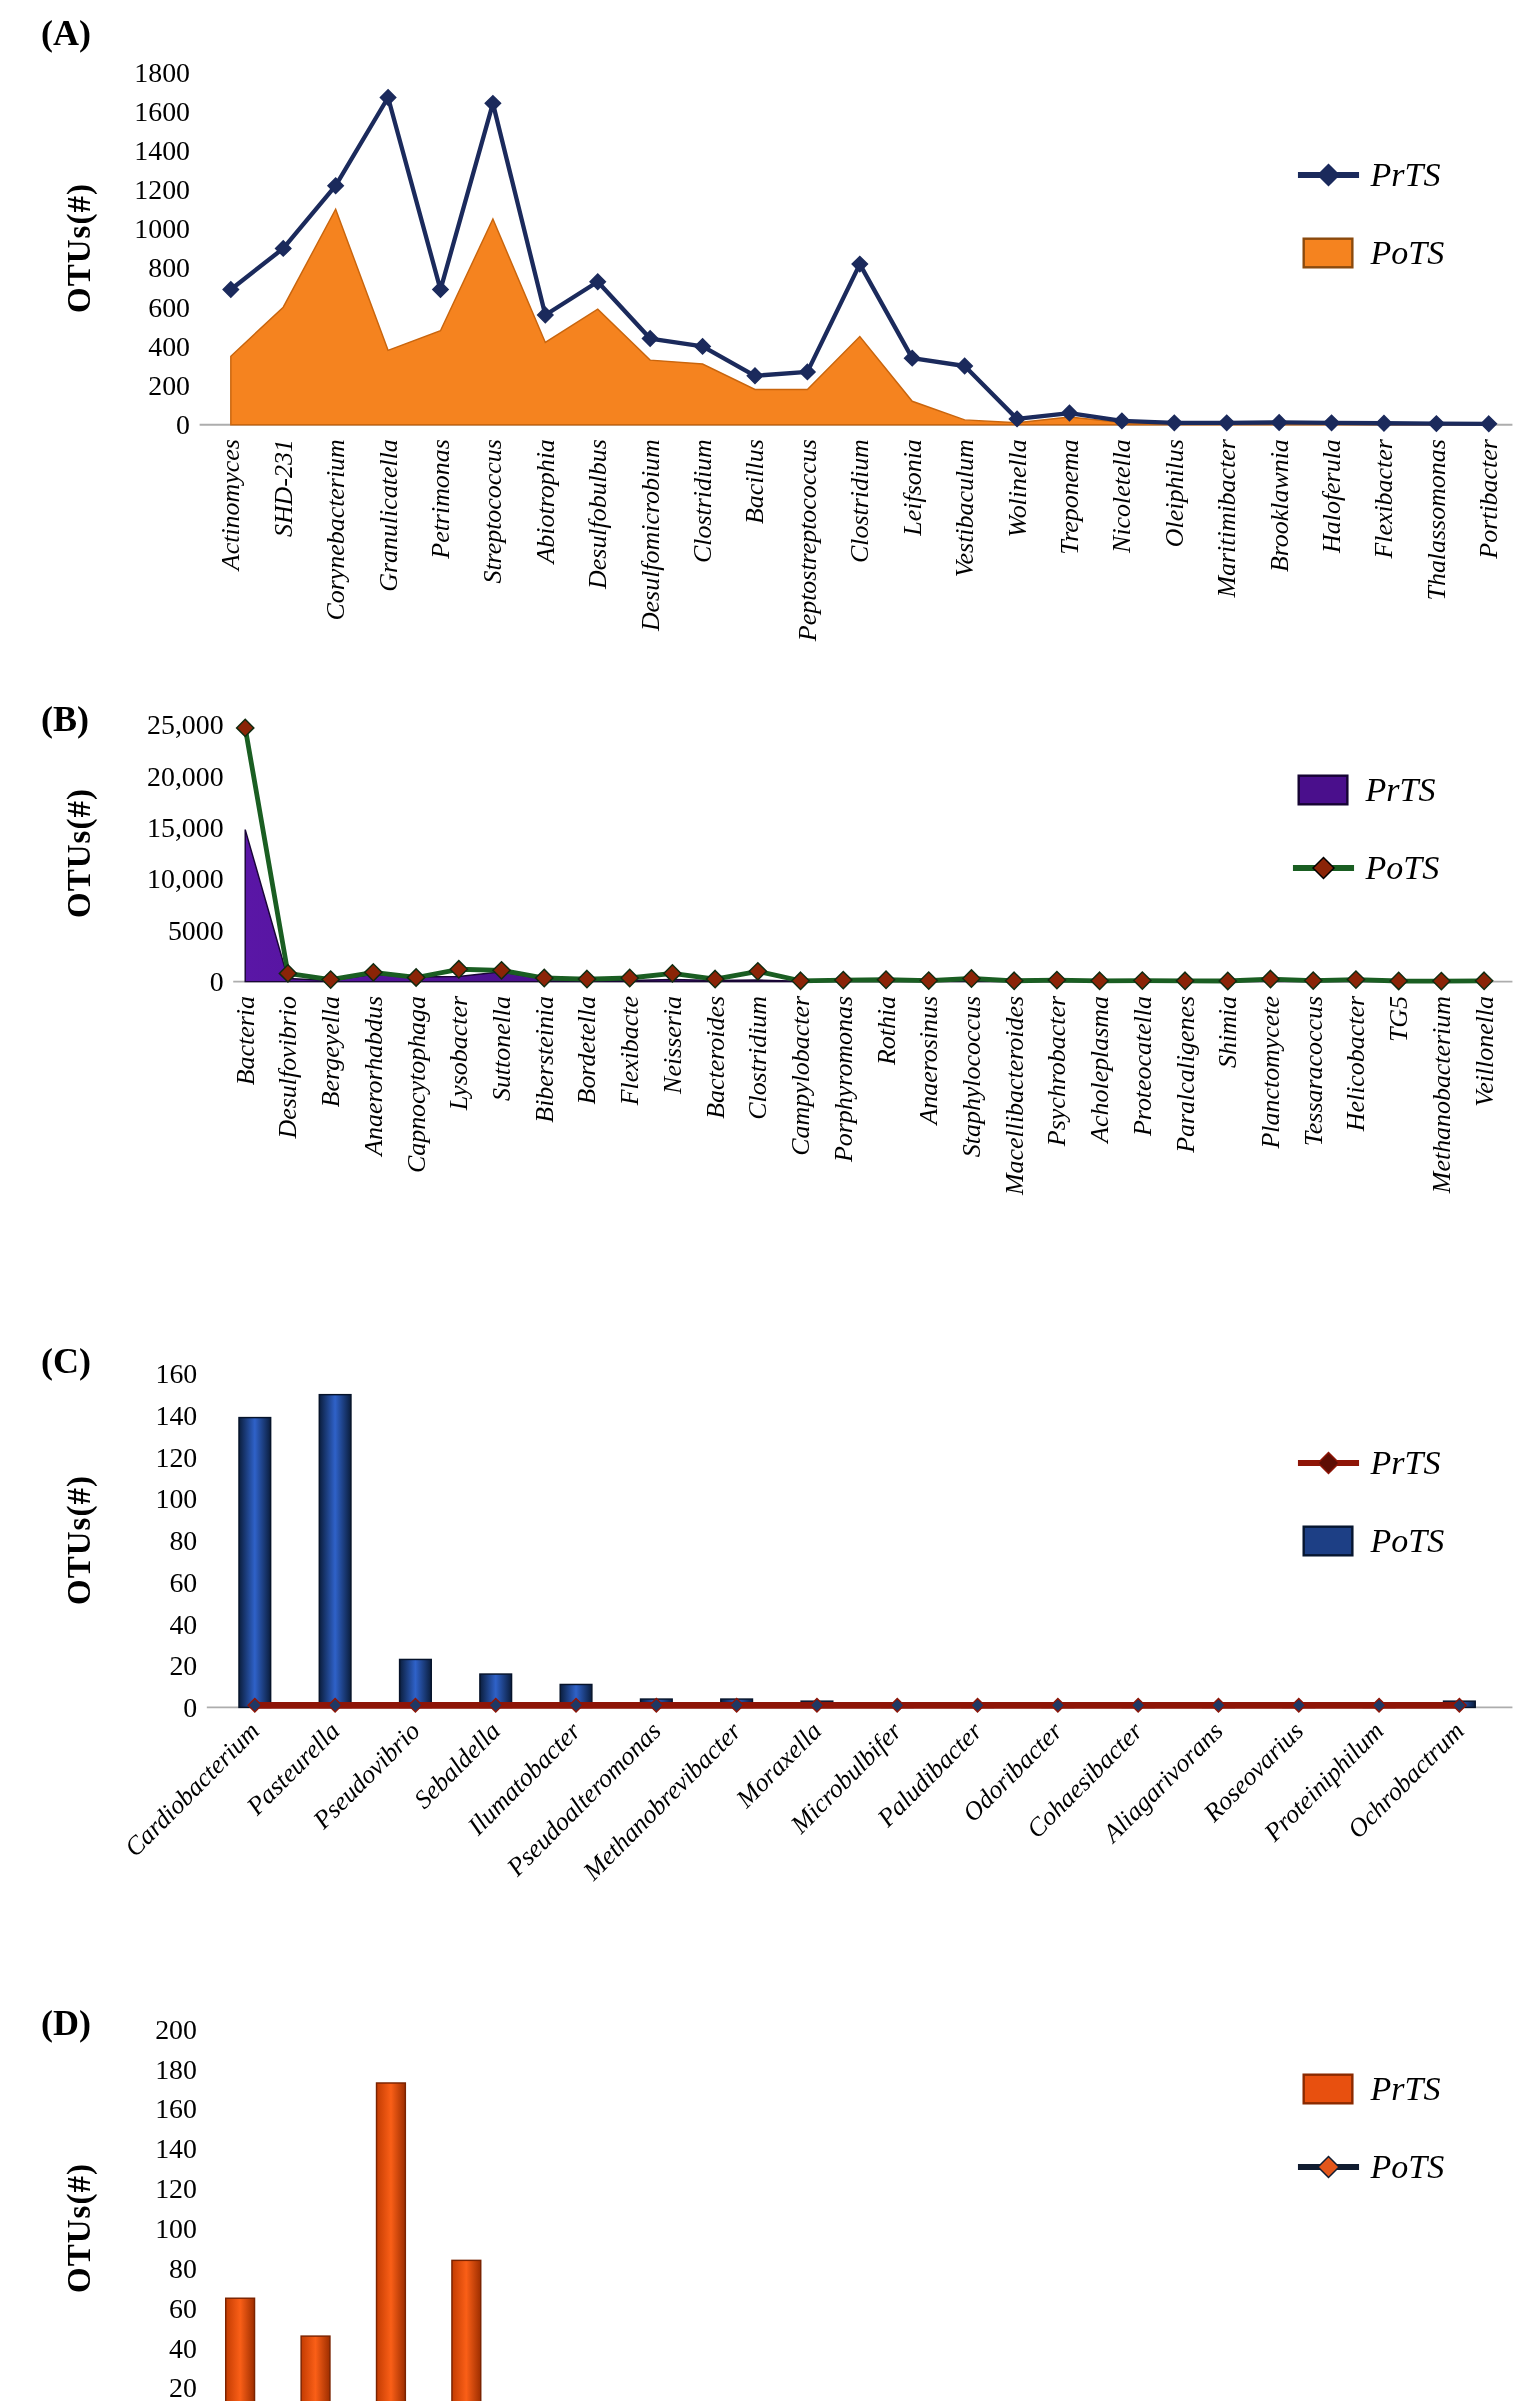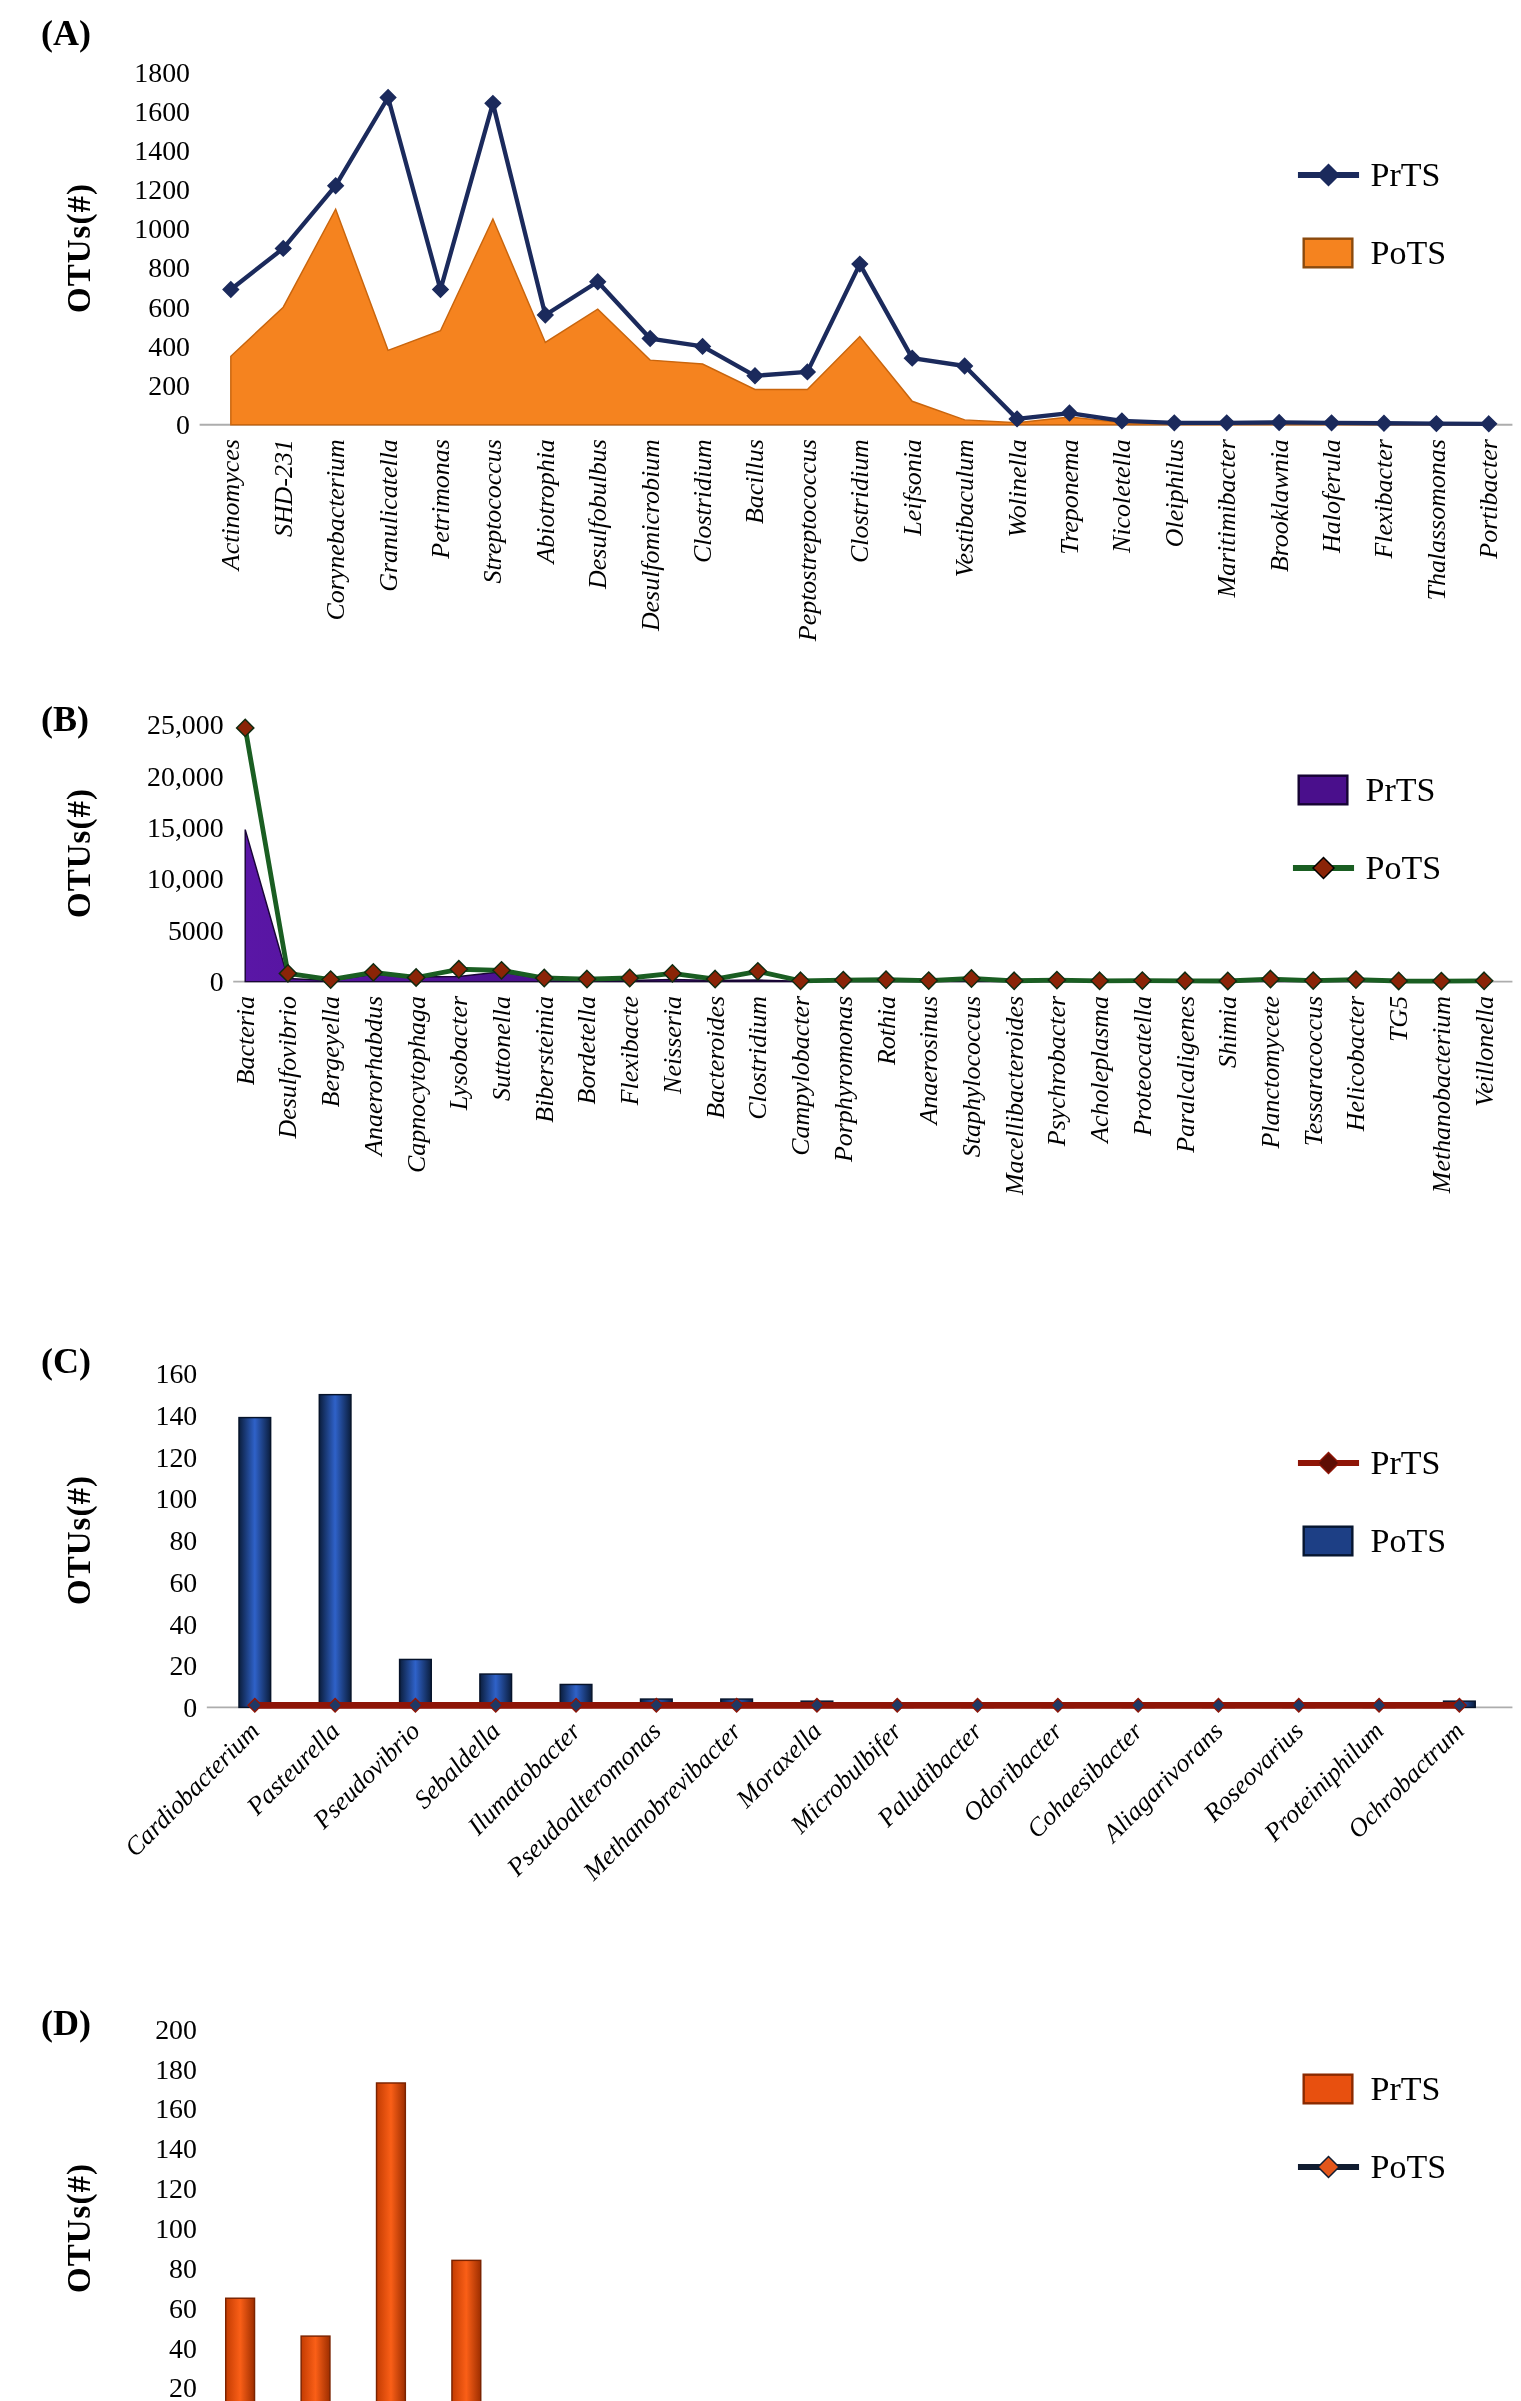--- a/index.html
+++ b/index.html
@@ -20,21 +20,21 @@
   #panelB .ylab{left:-46px;top:161px;}
   #panelC .ylab{left:-46px;top:199px;}
   #panelD .ylab{left:-46px;top:215px;}
   .legend{position:absolute;}
   #panelA .legend{left:1297px;top:151px;}
   #panelB .legend{left:1292px;top:94px;}
   #panelC .legend{left:1297px;top:118px;}
   #panelD .legend{left:1297px;top:72px;}
   .li{display:flex;align-items:center;gap:10.6px;margin-bottom:30px;height:48px;}
   .sw{width:63px;height:44px;flex:0 0 63px;}
-  .lt{font-size:34px;}
+  .lt{font-size:34px;font-style:italic;}
   svg.chart{position:absolute;left:0;top:0;width:1521px;height:100%;overflow:visible;}
   svg.chart text{font-family:"Liberation Serif",serif;fill:#000;}
   text.ytick{font-size:58px;}
   text.xlab{font-size:54px;font-style:italic;}
 </style>
 </head>
 <body>
 
 <section class="panel" id="panelA">
   <div class="letter">(A)</div>

